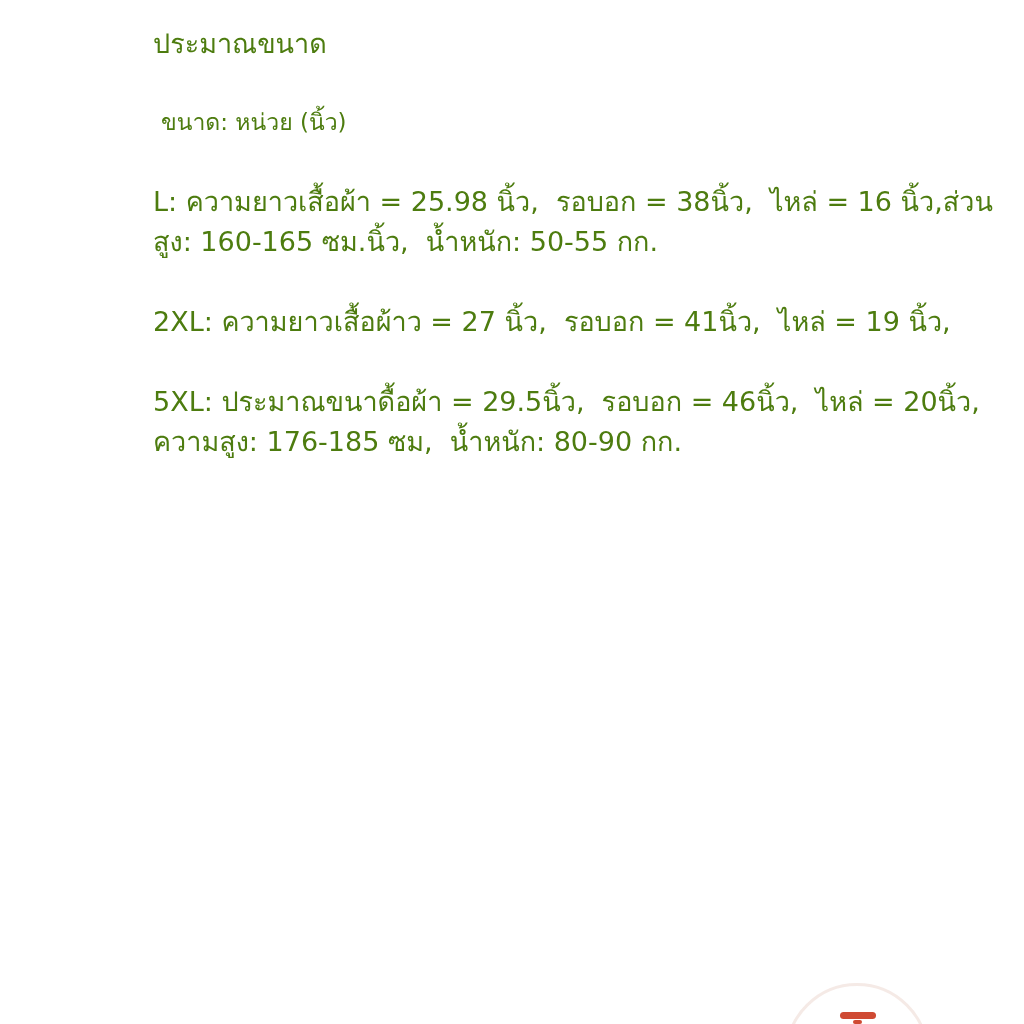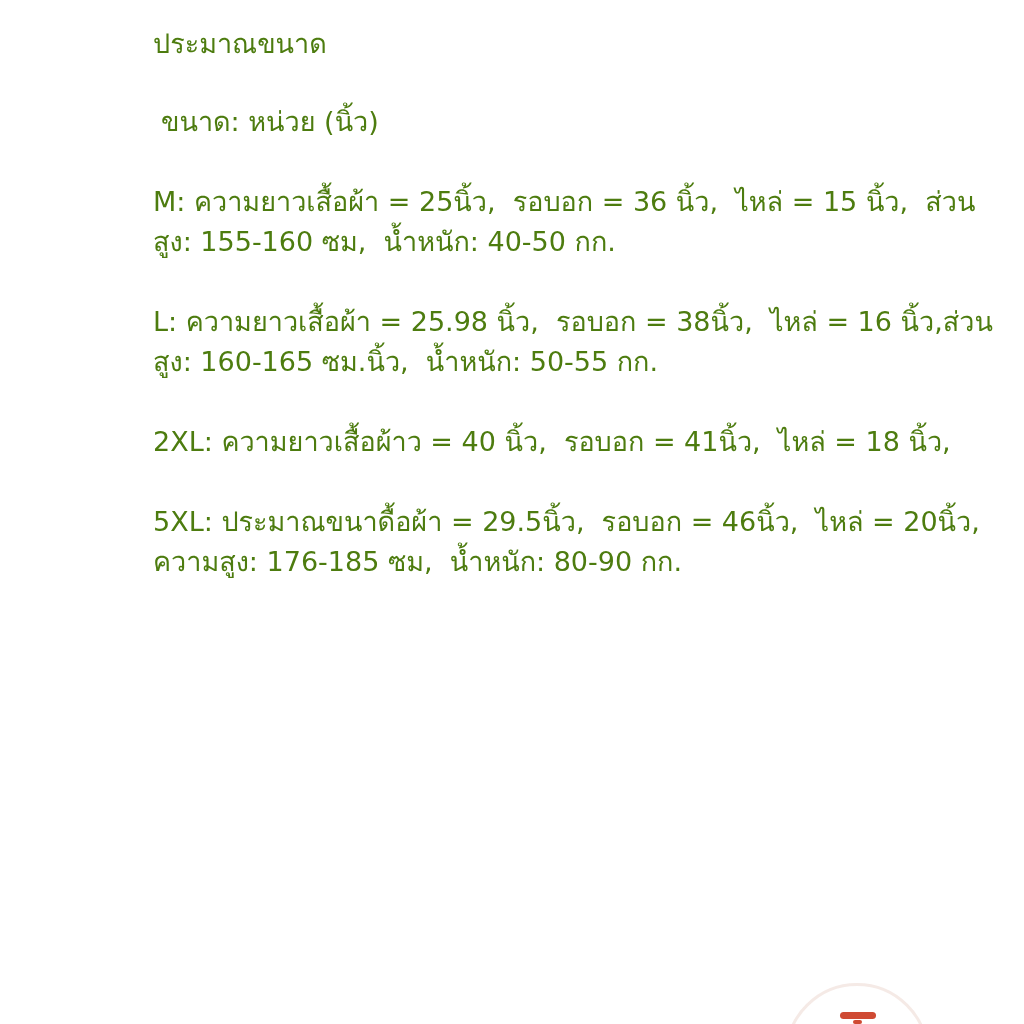--- a/index.html
+++ b/index.html
@@ -25,21 +25,21 @@
   }
   .title {
     font-size: 27px;
     line-height: 40px;
     white-space: pre;
     font-weight: 400;
   }
   .subtitle {
     margin-top: 38px;
     padding-left: 8px;
-    font-size: 27px;
+    font-size: 23px;
     line-height: 40px;
     white-space: pre;
   }
   .size-chart { display: block; }
   .size-entry { margin-top: 40px; }
   .size-entry .line {
     font-size: 27px;
     line-height: 40px;
     white-space: pre;
   }
@@ -72,33 +72,29 @@
   }
 </style>
 </head>
 <body>
 
 <div class="page" style="color: #4d7c0f; background: rgb(255, 255, 255); margin-left: 10px;">
   <div class="content">
     <div class="title">ประมาณขนาด</div>
     <div class="subtitle">ขนาด: หน่วย (นิ้ว)</div>
     <div class="size-chart">
-  <div class="size-entry">
-          <div class="line">M: ความยาวเสื้อผ้า = 25นิ้ว,  รอบอก = 36 นิ้ว,  ไหล่ = 15 นิ้ว,  ส่วน</div>
-          <div class="line">สูง: 155-160 ซม,  น้ำหนัก: 40-50 กก.</div>
-        </div>
 
   <div class="size-entry">
           <div class="line">L: ความยาวเสื้อผ้า = 25.98 นิ้ว,  รอบอก = 38นิ้ว,  ไหล่ = 16 นิ้ว,ส่วน</div>
           <div class="line">สูง: 160-165 ซม.นิ้ว,  น้ำหนัก: 50-55 กก.</div>
         </div>
 
 
   <div class="size-entry">
-          <div class="line">2XL: ความยาวเสื้อผ้าว = 40 นิ้ว,  รอบอก = 41นิ้ว,  ไหล่ = 18 นิ้ว,</div>
+          <div class="line">2XL: ความยาวเสื้อผ้าว = 27 นิ้ว,  รอบอก = 41นิ้ว,  ไหล่ = 19 นิ้ว,</div>
         </div>
 
 
 
   <div class="size-entry">
           <div class="line">5XL: ประมาณขนาดื้อผ้า = 29.5นิ้ว,  รอบอก = 46นิ้ว,  ไหล่ = 20นิ้ว,</div>
           <div class="line">ความสูง: 176-185 ซม,  น้ำหนัก: 80-90 กก.</div>
         </div>
 </div>
   </div>

